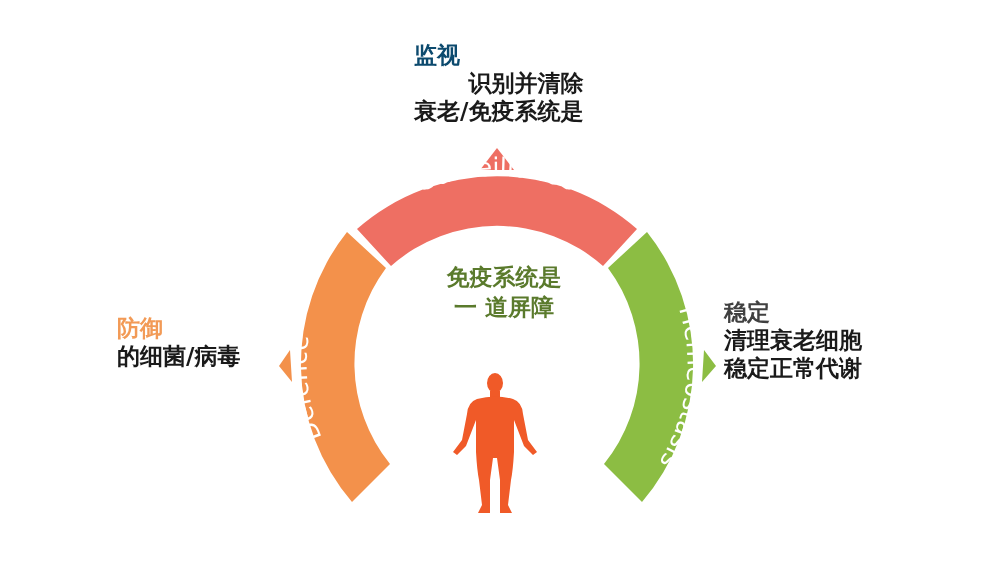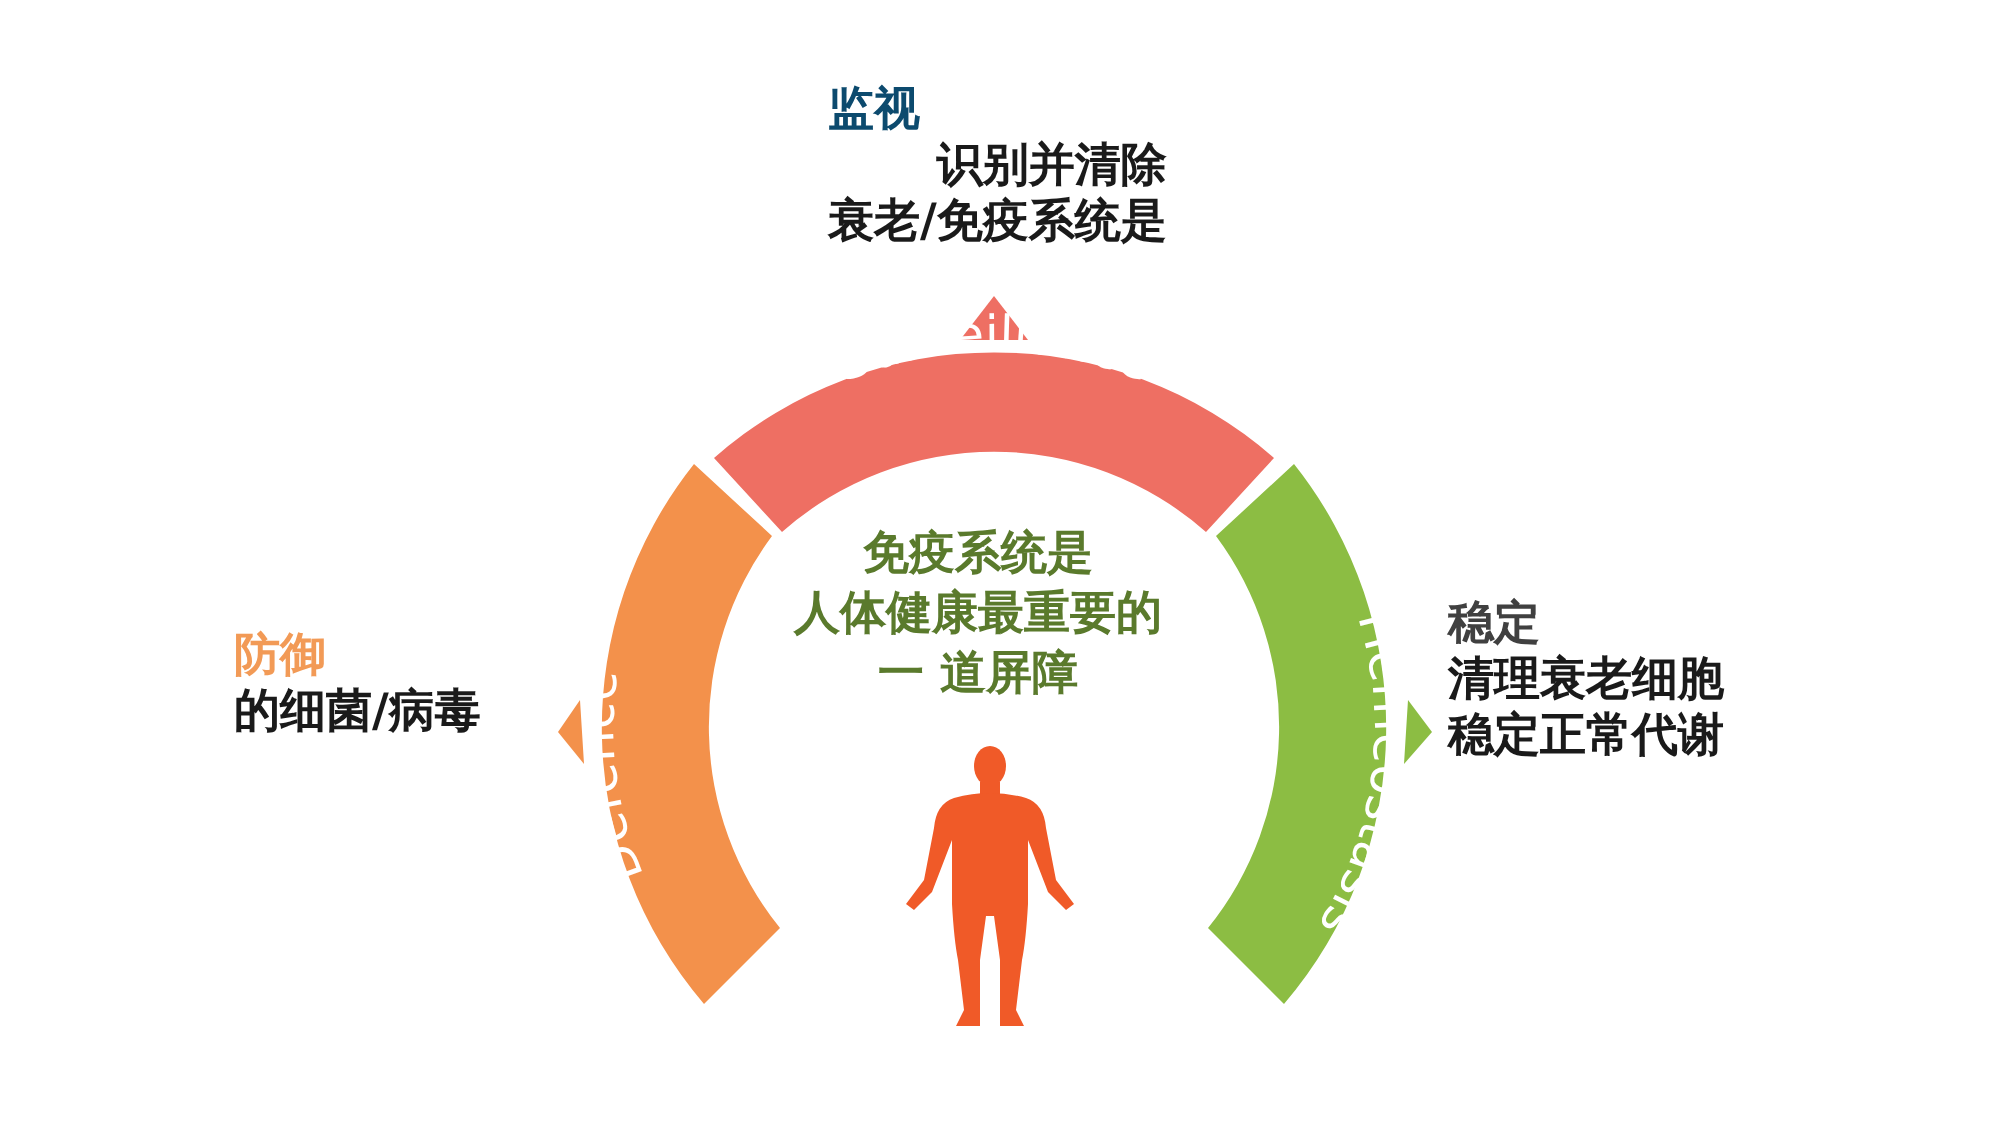--- a/index.html
+++ b/index.html
@@ -2,21 +2,21 @@
 <html><head>
 <meta charset="utf-8">
 <style>
   html, body { margin:0; padding:0; background:#ffffff; }
   body { width:1000px; height:563px; position:relative; overflow:hidden;
          font-family:"DejaVu Sans", "Liberation Sans", sans-serif; }
   .block { position:absolute; line-height:1.22; font-weight:bold; }
   .block .title { font-size:23px; }
   .block .line { font-size:23px; color:#1a1a1a;text-align:right; }
   #diagram { position:absolute; left:0; top:0; }
-  .center-text { position:absolute; left:384px; top:263px; width:210px; text-align:center;
+  .center-text { position:absolute; left:399px; top:263px; width:210px; text-align:center;
                  font-size:23px; font-weight:bold; line-height:1.3; }
 </style>
 </head>
 <body>
 
 <svg id="diagram" width="1000" height="563" viewBox="0 0 1000 563">
   <defs>
     <path id="p-surv" d="M 390 209 A 188 188 0 0 1 604 209"></path>
     <path id="p-def" d="M 340 470 A 186 186 0 0 1 318 300"></path>
     <path id="p-hem" d="M 676 300 A 186 186 0 0 1 654 470"></path>
@@ -65,15 +65,14 @@
 </div>
 
 <div class="block" style="left:724px; top:298px;">
   <div class="title" style="color:#404040;">稳定</div>
   <div class="line">清理衰老细胞</div>
   <div class="line">稳定正常代谢</div>
 </div>
 
 <div class="center-text" style="color:#5a7a2c;">
   <div>免疫系统是</div>
-  <div>人体健康最重要的</div>
   <div>一 道屏障</div>
 </div>
 
 </body></html>

